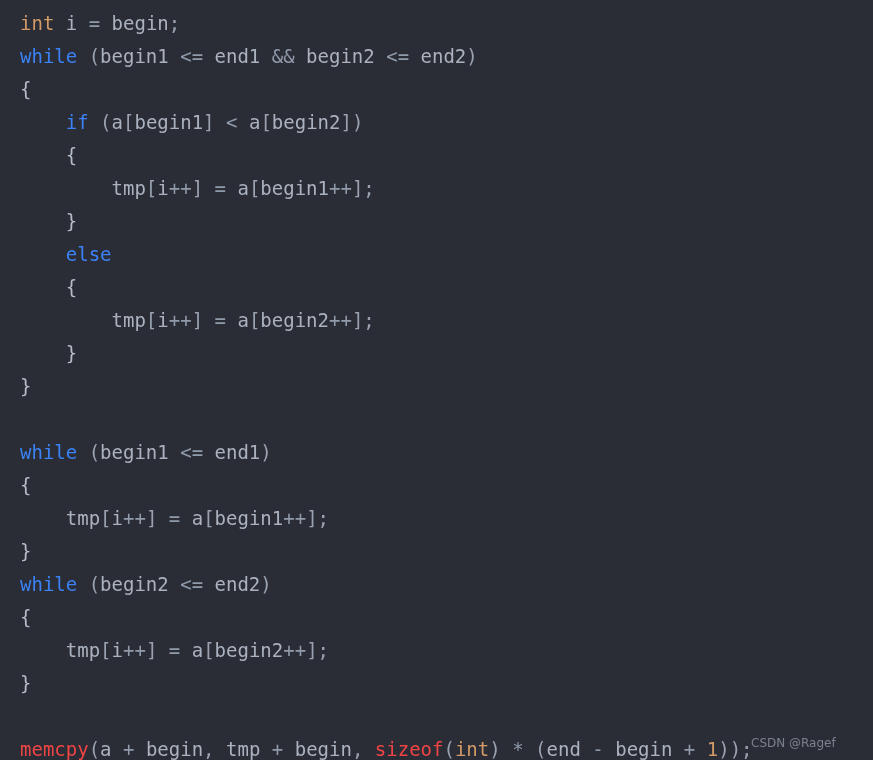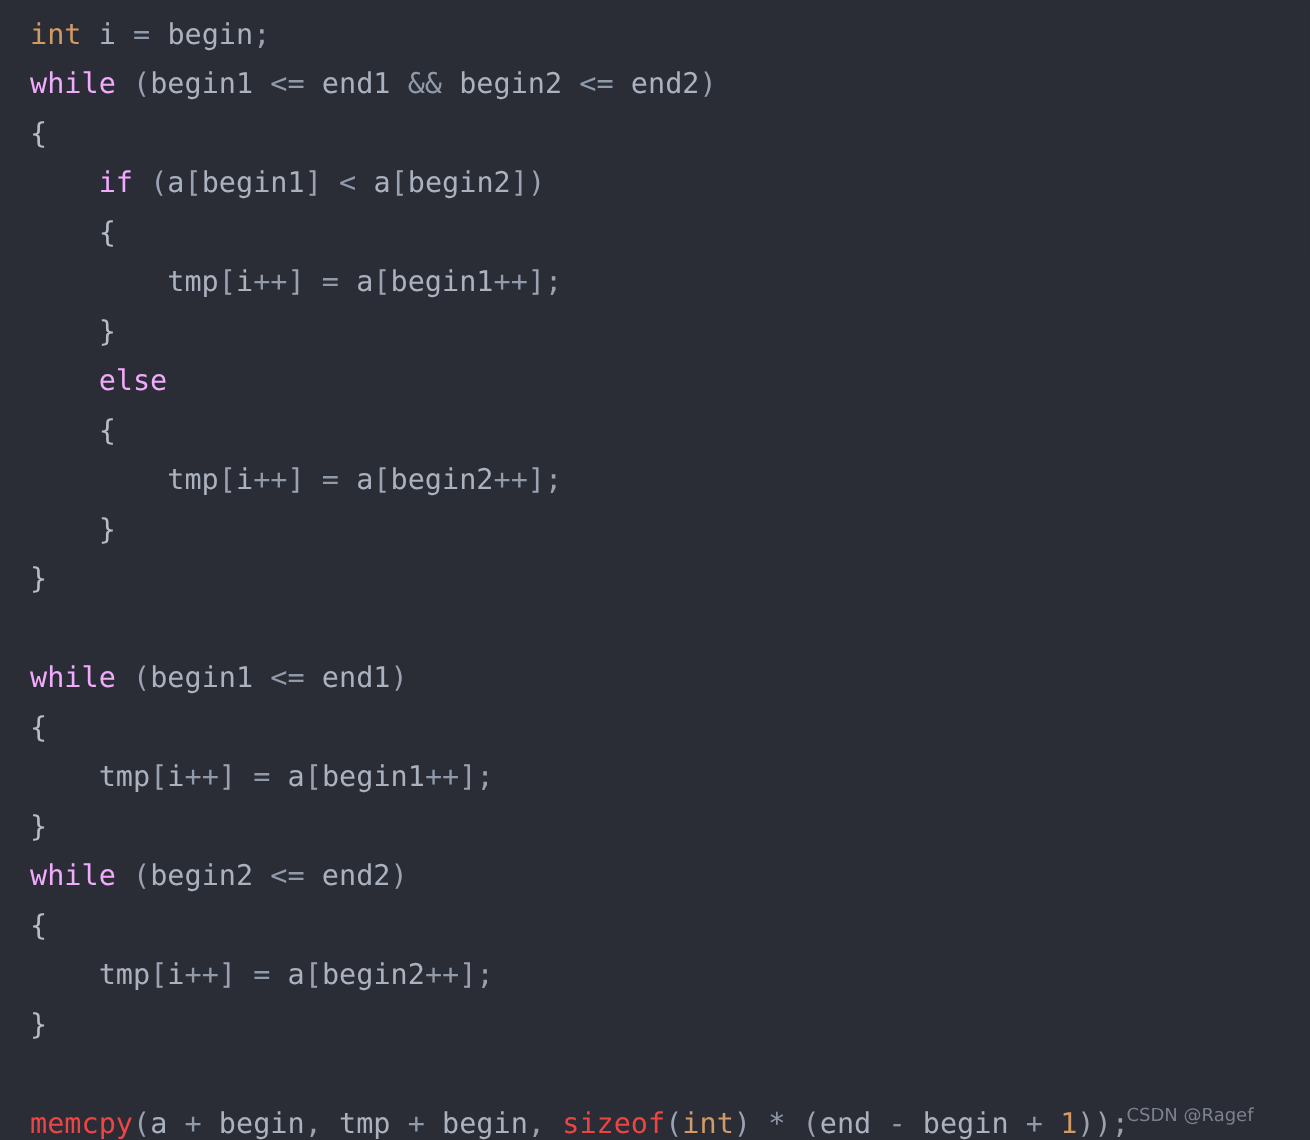--- a/index.html
+++ b/index.html
@@ -34,21 +34,21 @@
     line-height: 33px;
     white-space: pre;
     letter-spacing: 0px;
     -webkit-font-smoothing: antialiased;
   }
   .line {
     height: 33px;
     padding-left: 20px;
     white-space: pre;
   }
-  .tok-kw       { color: #f0abfc; }
+  .tok-kw       { color: #3b82f6; }
   .tok-type     { color: #d19a66; }
   .tok-fn       { color: #ef4444; }
   .tok-ident    { color: #abb2bf; }
   .tok-punct    { color: #9aa2b1; }
   .tok-brace    { color: #b6bdc9; }
   .tok-op       { color: #8f9aab; }
   .tok-num      { color: #d19a66; }
   .tok-plain    { color: #abb2bf; }
 
   #watermark {

